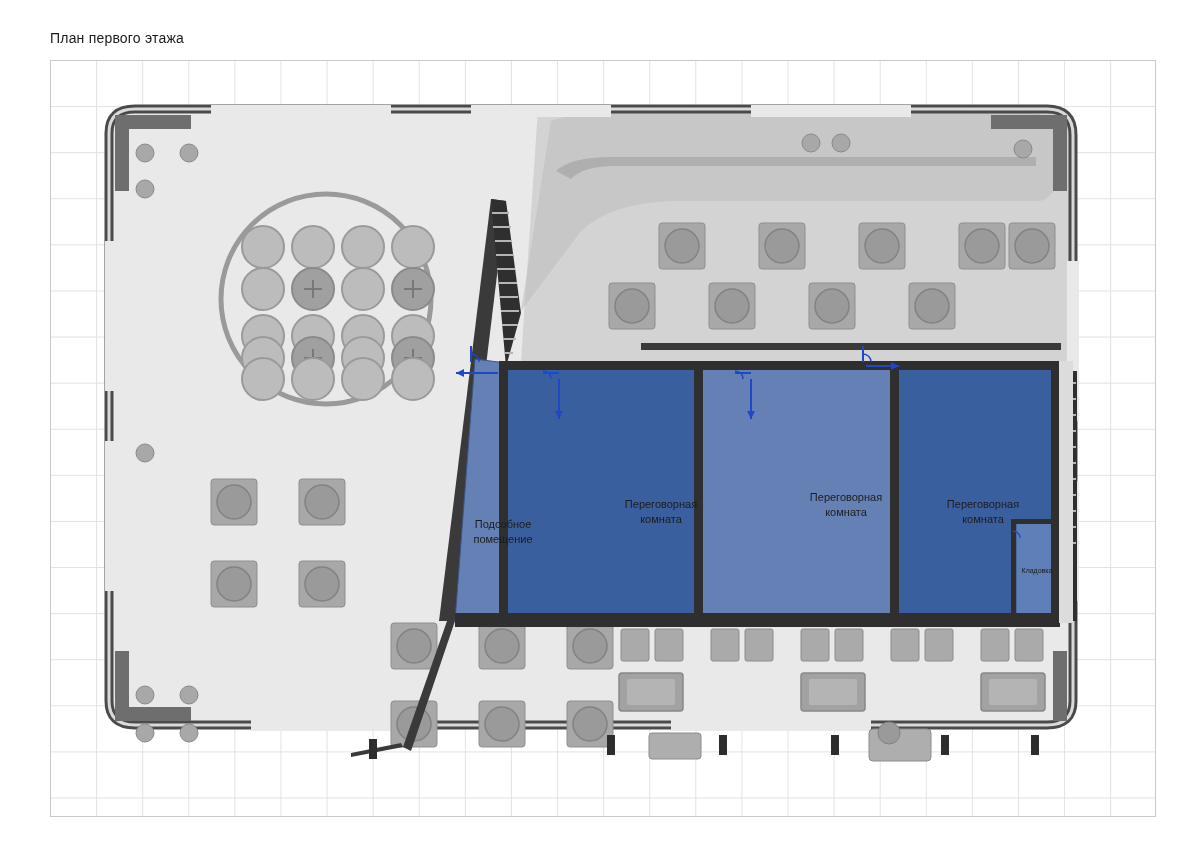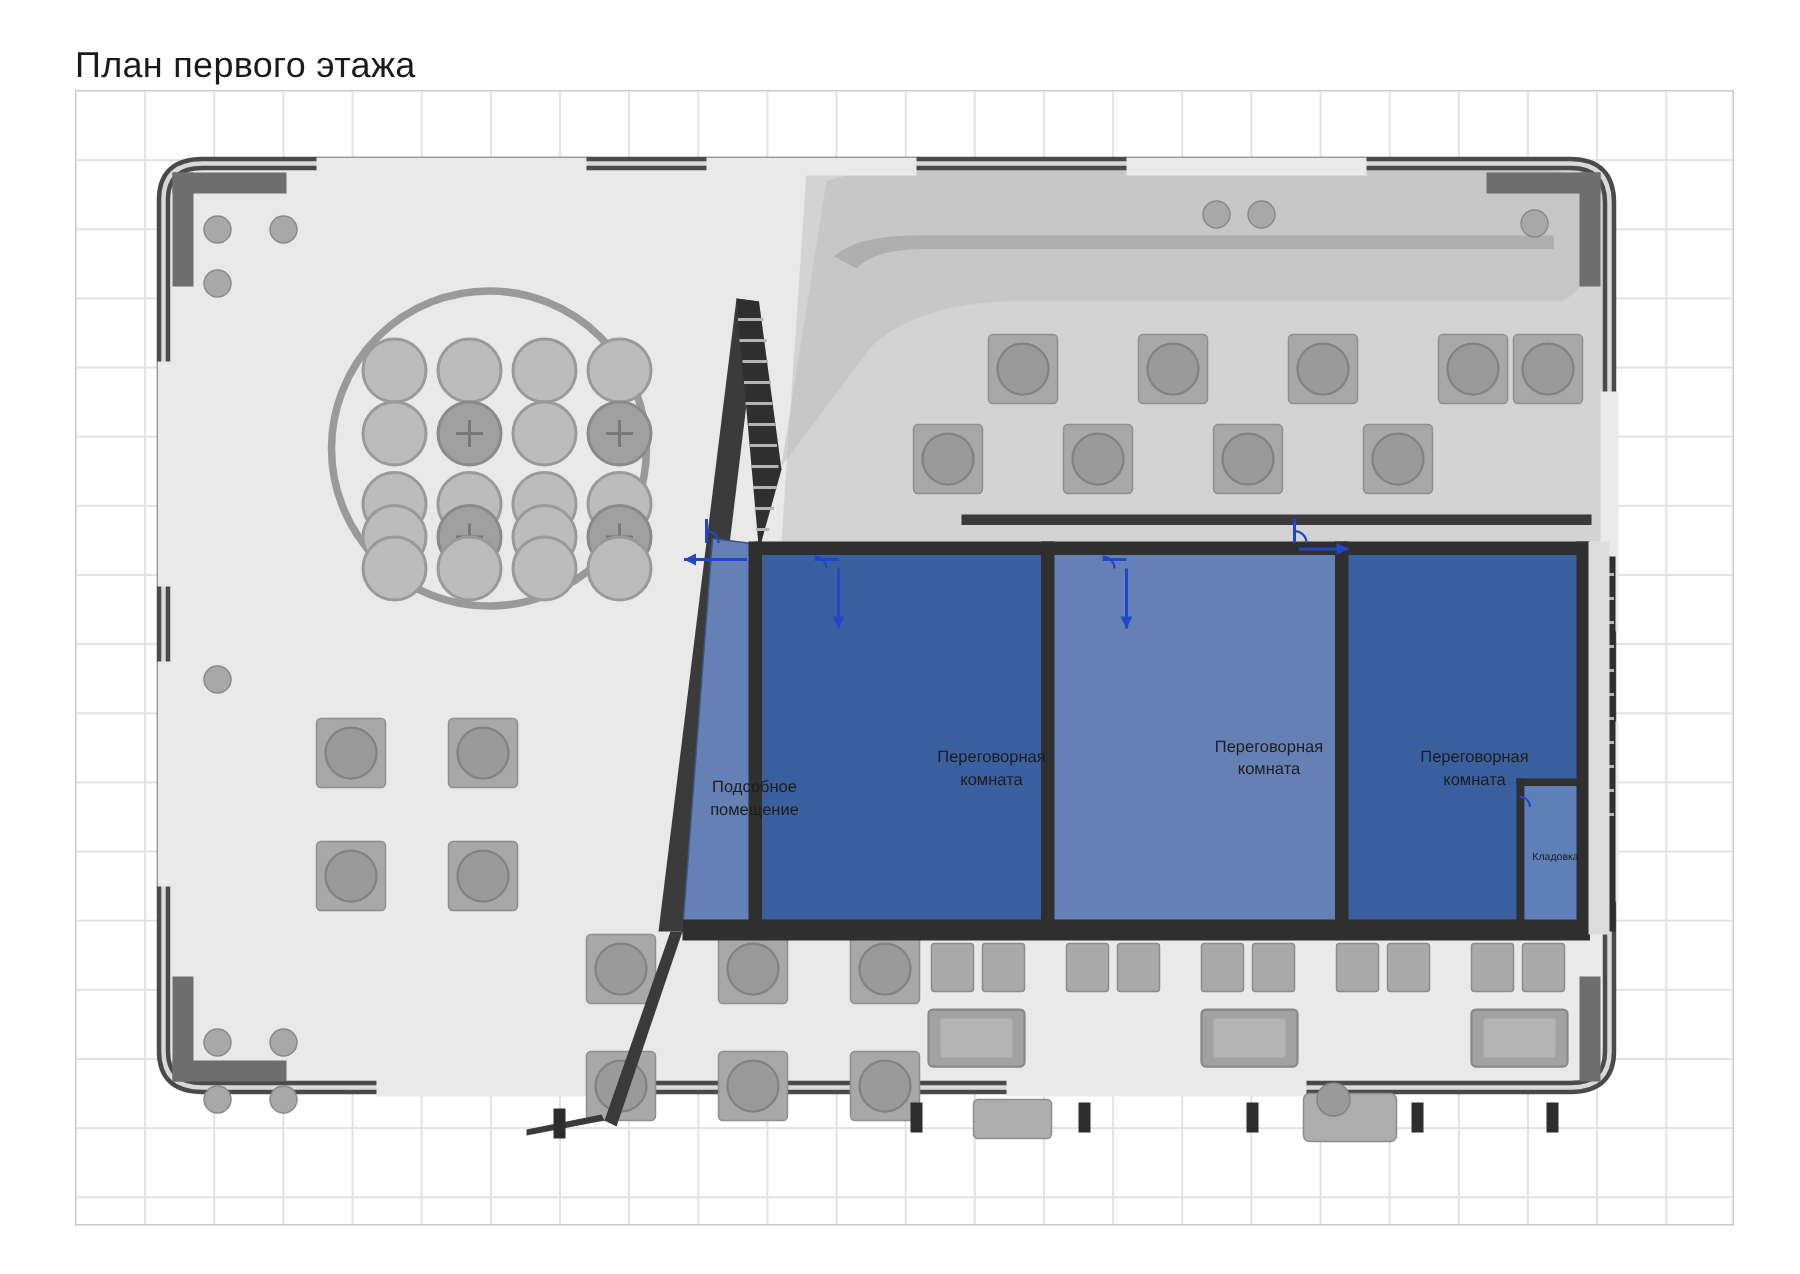--- a/index.html
+++ b/index.html
@@ -14,21 +14,21 @@
     position: relative;
     width: 1200px;
     height: 849px;
     background: #ffffff;
     overflow: hidden;
   }
   #plan-title {
     position: absolute;
     left: 50px;
     top: 30px;
-    font-size: 24px;
+    font-size: 14px;
     color: #1a1a1a;
     letter-spacing: 0.2px;
     white-space: nowrap;
   }
   #canvas-frame {
     position: absolute;
     left: 50px;
     top: 60px;
     width: 1104px;
     height: 755px;

